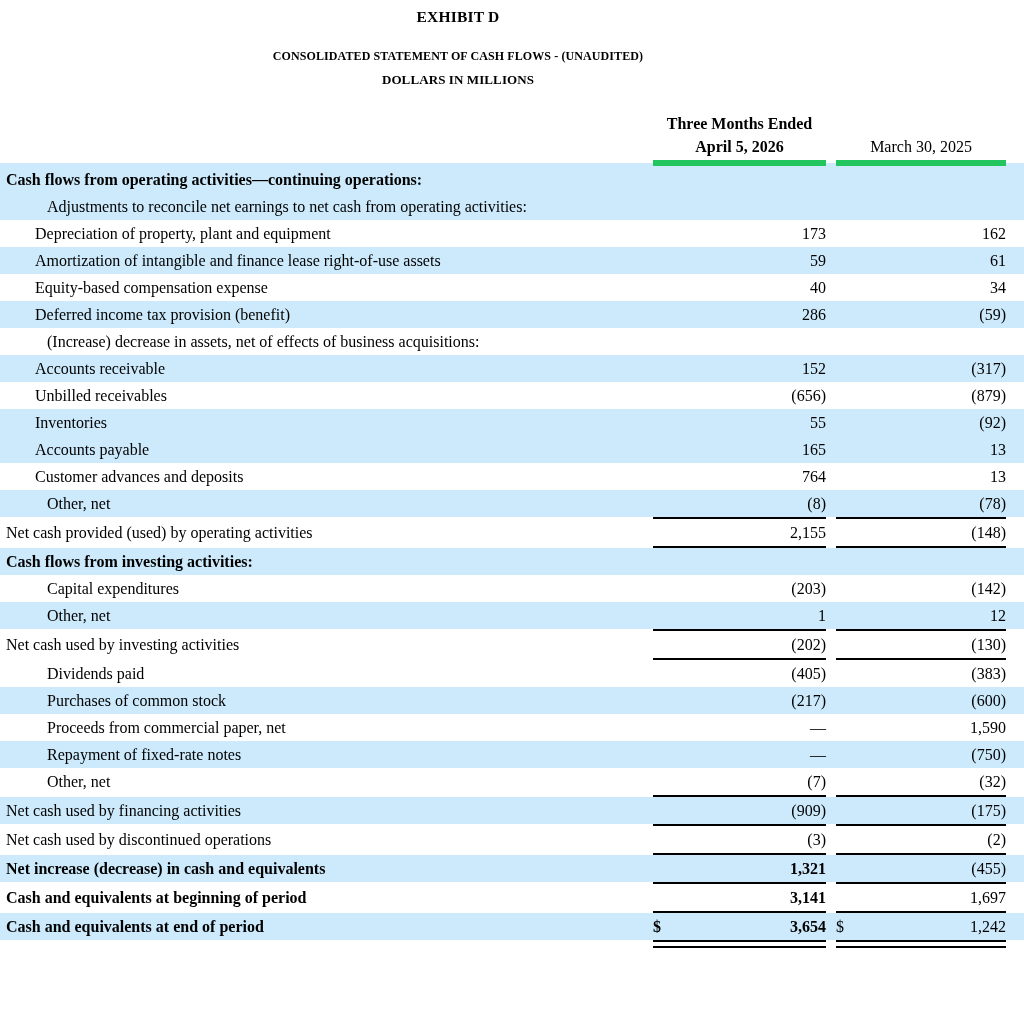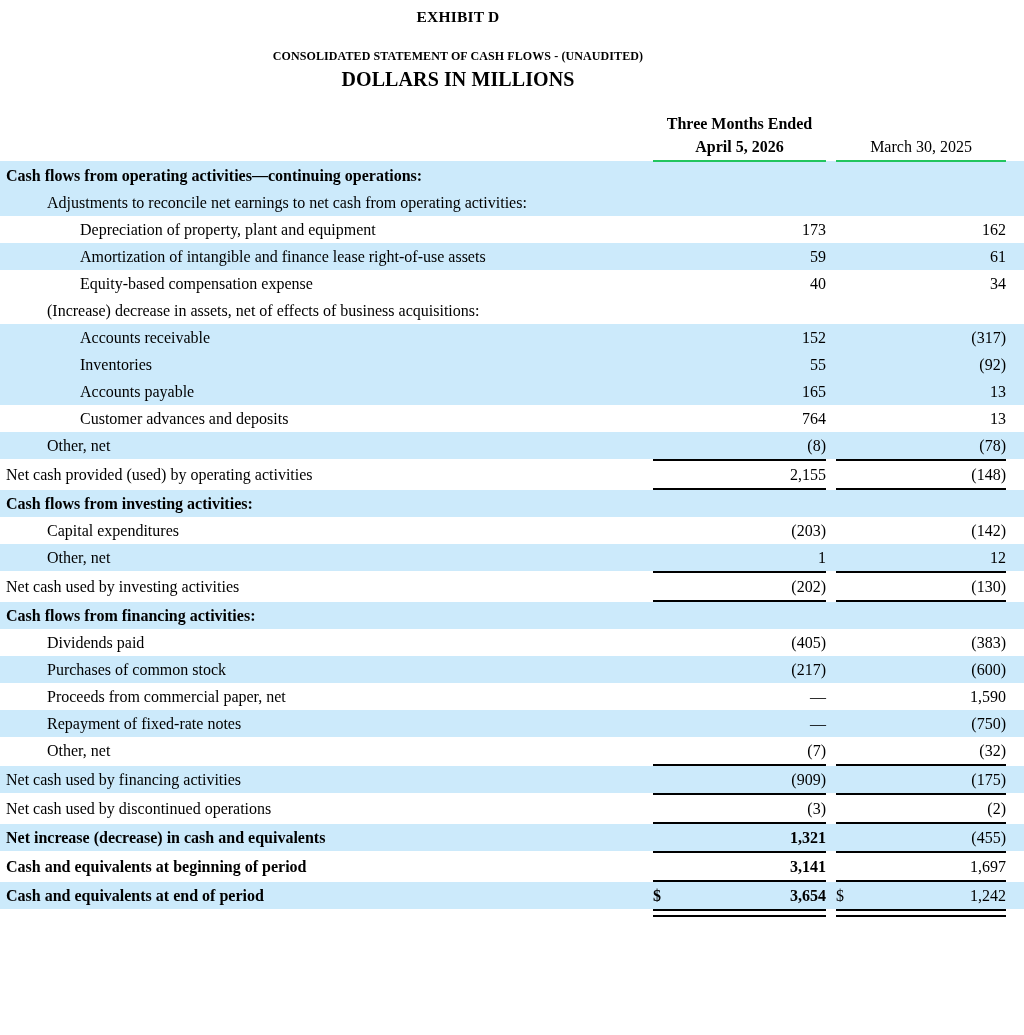--- a/index.html
+++ b/index.html
@@ -34,21 +34,21 @@
     line-height: 19px;
   }
   .title-main {
     margin-top: 19px;
     font-size: 12px;
     font-weight: bold;
     line-height: 23px;
     letter-spacing: 0.1px;
   }
   .title-sub {
-    font-size: 20px;
+    font-size: 13px;
     font-weight: bold;
     line-height: 23px;
     letter-spacing: 0.1px;
   }
 
   
   table.cf {
     width: 1024px;
     border-collapse: collapse;
     table-layout: fixed;
@@ -73,38 +73,38 @@
     margin-top: 37px;
   }
   .hdr-date {
     text-align: center;
     font-size: 16px;
     line-height: 21px;
     padding: 0 0 3px 0;
   }
   .hdr-date.bold { font-weight: bold; }
   .hdr-rule {
-    border-bottom: 2px solid #22c55e;
+    border-bottom: 6px solid #22c55e;
   }
   .hdr-blank { padding: 0; }
 
   
   tr.row td {
     font-size: 16px;
     line-height: 19px;
     padding: 4px 0 4px 0;
     height: 19px;
     vertical-align: bottom;
   }
   tr.stripe td { background: #cceafb; }
 
   td.label { text-align: left; }
   td.label.i0 { padding-left: 6px; }
   td.label.i1 { padding-left: 47px; }
-  td.label.i2 { padding-left: 80px; margin-top: 44px; }
+  td.label.i2 { padding-left: 35px; margin-top: 44px; }
   td.label.b  { font-weight: bold; }
 
   td.cur {
     text-align: left;
     padding-left: 5px;
   }
   td.val {
     text-align: right;
     padding-right: 6px;
   }
@@ -202,36 +202,54 @@
         </tr>
         <tr class="row">
           <td class="label i2">Equity-based compensation expense</td>
           <td class="cur"></td>
           <td class="val">40</td>
           <td></td>
           <td class="cur"></td>
           <td class="val">34</td>
           <td></td>
         </tr>
+        <tr class="row stripe">
+          <td class="label i2">Deferred income tax provision (benefit)</td>
+          <td class="cur"></td>
+          <td class="val">286</td>
+          <td></td>
+          <td class="cur"></td>
+          <td class="val">(59)</td>
+          <td></td>
+        </tr>
         <tr class="row">
           <td class="label i1">(Increase) decrease in assets, net of effects of business acquisitions:</td>
           <td class="cur"></td>
           <td class="val"></td>
           <td></td>
           <td class="cur"></td>
           <td class="val"></td>
           <td></td>
         </tr>
         <tr class="row stripe">
           <td class="label i2">Accounts receivable</td>
           <td class="cur"></td>
           <td class="val">152</td>
           <td></td>
           <td class="cur"></td>
           <td class="val">(317)</td>
+          <td></td>
+        </tr>
+        <tr class="row">
+          <td class="label i2">Unbilled receivables</td>
+          <td class="cur"></td>
+          <td class="val">(656)</td>
+          <td></td>
+          <td class="cur"></td>
+          <td class="val">(879)</td>
           <td></td>
         </tr>
         <tr class="row stripe">
           <td class="label i2">Inventories</td>
           <td class="cur"></td>
           <td class="val">55</td>
           <td></td>
           <td class="cur"></td>
           <td class="val">(92)</td>
           <td></td>
@@ -345,29 +363,20 @@
           <td></td>
           <td colspan="2">
             <div class="rule-seg"></div>
           </td>
           <td></td>
           <td colspan="2">
             <div class="rule-seg"></div>
           </td>
           <td></td>
         </tr>
-        <tr class="row stripe">
-          <td class="label i0 b">Cash flows from financing activities:</td>
-          <td class="cur b"></td>
-          <td class="val b"></td>
-          <td></td>
-          <td class="cur"></td>
-          <td class="val"></td>
-          <td></td>
-        </tr>
         <tr class="row">
           <td class="label i1">Dividends paid</td>
           <td class="cur"></td>
           <td class="val">(405)</td>
           <td></td>
           <td class="cur"></td>
           <td class="val">(383)</td>
           <td></td>
         </tr>
         <tr class="row stripe">

